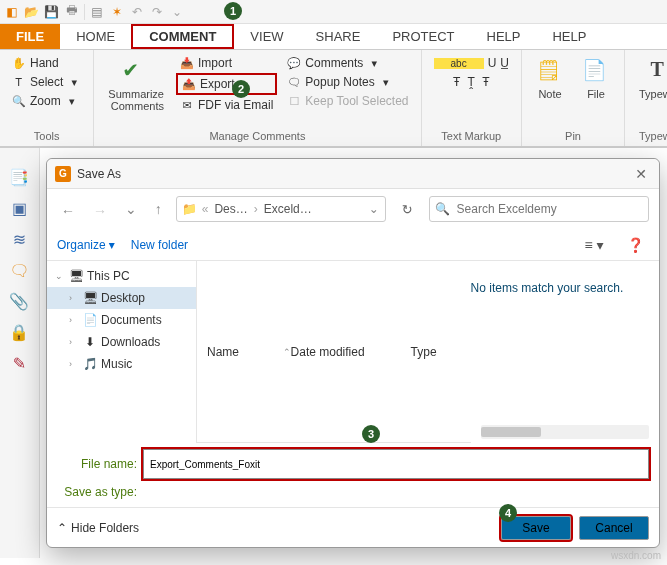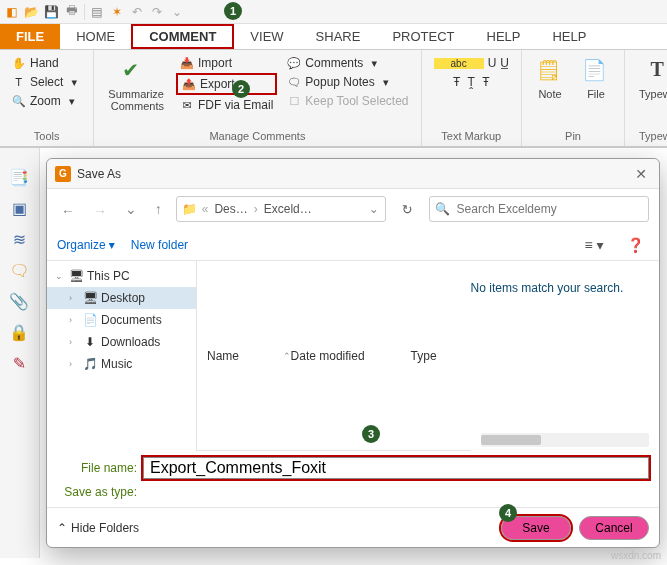--- a/index.html
+++ b/index.html
@@ -75,28 +75,28 @@
 .flhead { display: flex; padding: 4px 10px; font-size: 12px; color: #333; border-bottom: 1px solid #e5e5e5; }
 .flhead .col { cursor: pointer; display: flex; align-items: center; gap: 4px; }
 .flhead .arrow { color: #888; font-size: 9px; }
 .flempty { flex: 1; display: flex; align-items: flex-start; padding-top: 20px; color: #0c4a6e; font-size: 12px; position: relative; }
 .scrollbar { position: absolute; bottom: 4px; left: 10px; right: 10px; height: 14px; background: #f0f0f0; border-radius: 2px; }
 .scrollbar::after { content:''; position:absolute; left:0; top:2px; width:60px; height:10px; background:#c8c8c8; border-radius:2px; }
 
 .dlg-form { padding: 6px 10px 2px 10px; }
 .frow { display: flex; align-items: center; margin-bottom: 6px; gap: 6px; }
 .frow label { width: 80px; text-align: right; font-size: 12px; color: #4d7c0f; }
-.finput { flex: 1; height: 22px; border: 1px solid #888; padding: 0 6px; font-size: 16px; }
+.finput { flex: 1; height: 30px; border: 1px solid #888; padding: 0 6px; font-size: 10px; }
 .finput.hl { outline: 2px solid #b00; }
 .fselect { flex: 1; height: 22px; border: 1px solid #888; padding: 0 6px; font-size: 12px; background: #fff; position: relative; display:flex; align-items:center; }
 .fselect::after { content:'⌄'; position:absolute; right:6px; color:#666; }
 
 .dlg-foot { height: 40px; display: flex; align-items: center; padding: 0 10px; gap: 8px; border-top: 1px solid #e5e5e5; }
 .hidefolders { font-size: 12px; color: #333; cursor: pointer; display:flex; align-items:center; gap:4px; }
-.btn { min-width: 70px; height: 24px; border: 1px solid #999; background: #ec4899; font-size: 12px; cursor: pointer; border-radius: 12px; }
+.btn { min-width: 70px; height: 24px; border: 1px solid #999; background: #0369a1; font-size: 12px; cursor: pointer; border-radius: 2px; }
 .btn.primary { outline: 2px solid #b00; }
 
 .watermark { position:absolute; bottom:4px; right:6px; font-size:10px; color:#bbb; z-index:40; }
 </style>
 </head>
 <body>
 
 <div class="badge badge1">1</div>
 <div class="badge badge2">2</div>
 <div class="badge badge3">3</div>

